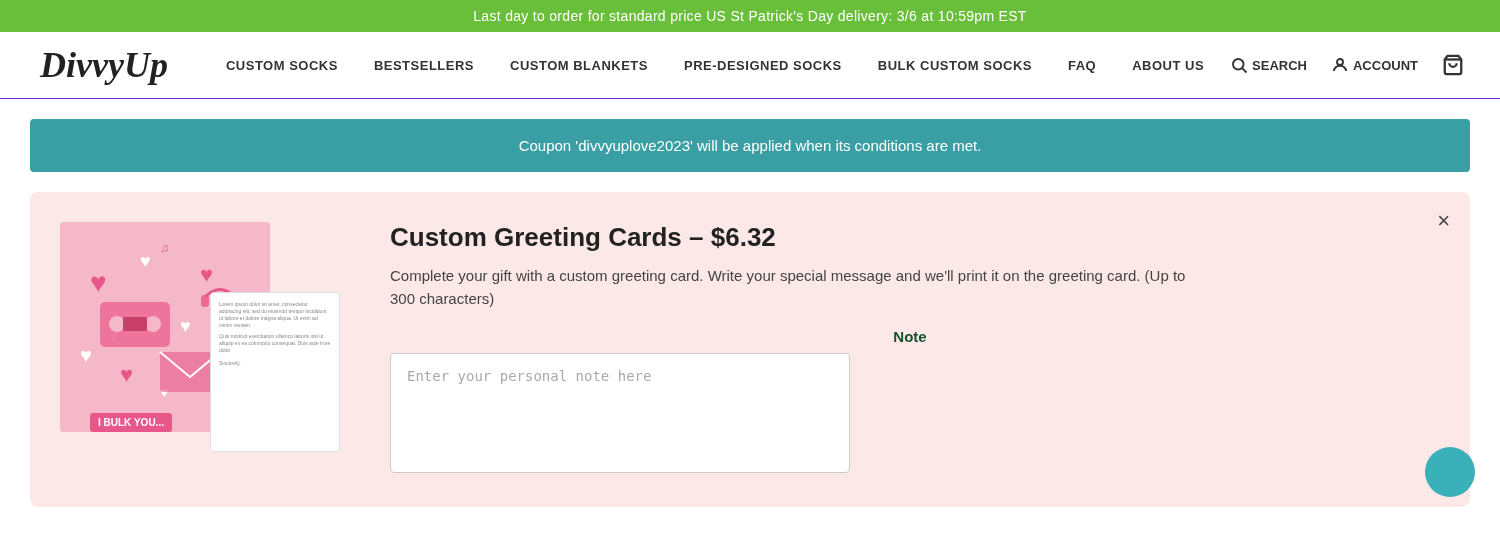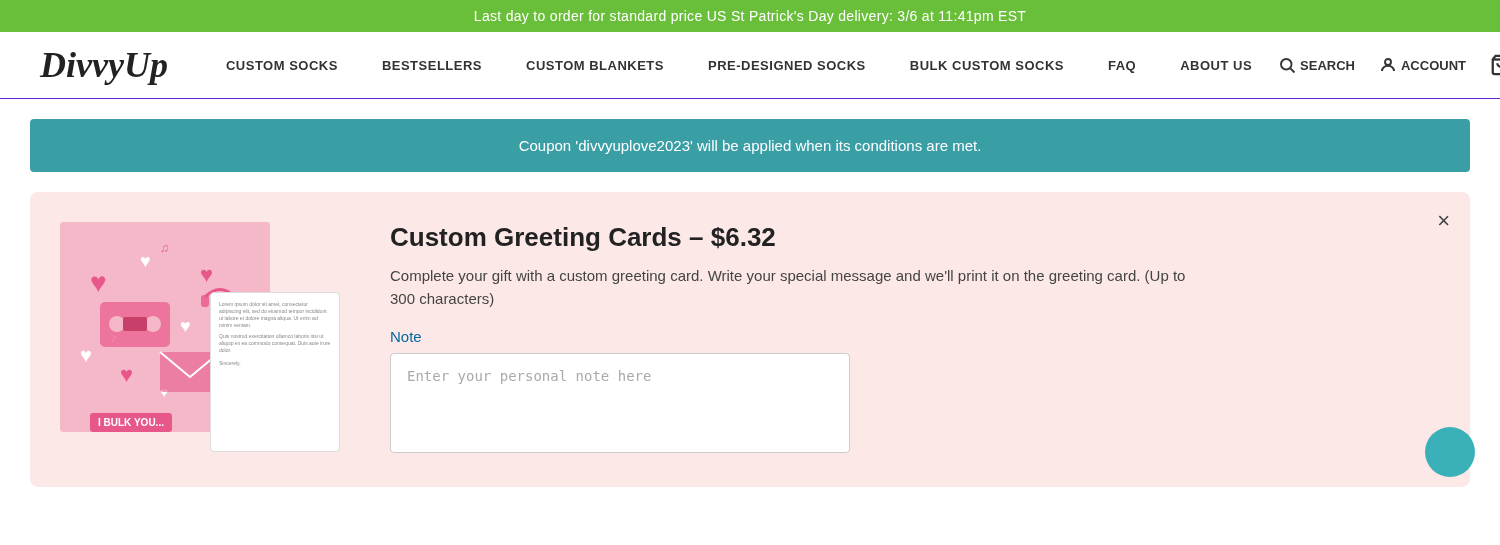--- a/index.html
+++ b/index.html
@@ -30,21 +30,21 @@
       color: #222;
       margin-right: 40px;
       white-space: nowrap;
       font-style: italic;
       font-weight: bold;
     }
     .logo span { font-family: 'Brush Script MT', cursive; font-style: italic; }
     nav {
       display: flex;
       align-items: center;
-      gap: 8px;
+      gap: 0;
       flex: 1;
     }
     .nav-item {
       font-size: 13px;
       font-weight: 700;
       color: #333;
       text-transform: uppercase;
       letter-spacing: 0.5px;
       padding: 0 18px;
       cursor: pointer;
@@ -153,27 +153,28 @@
     }
     .modal-desc {
       font-size: 15px;
       color: #444;
       line-height: 1.5;
       margin-bottom: 18px;
       max-width: 820px;
     }
     .note-label {
       font-size: 15px;
-      font-weight: 400;
-      color: #0369a1;
+      font-weight: 700;
+      color: #14532d;
       margin-bottom: 8px;
+      text-align: center;
     }
     .note-textarea {
       width: 460px;
-      height: 100px;
+      height: 120px;
       border: 1px solid #ccc;
       border-radius: 4px;
       padding: 14px 16px;
       font-size: 14px;
       color: #888;
       background: #fff;
       resize: none;
       outline: none;
     }
     .note-textarea::placeholder {
@@ -188,21 +189,21 @@
       width: 50px;
       height: 50px;
       background: #3ab0b8;
       border-radius: 50%;
     }
   </style>
 </head>
 <body>
 
 <div class="top-banner">
-  <span>Last day to order for standard price US St Patrick's Day delivery: 3/6 at 11:41pm EST</span>
+  <span>Last day to order for standard price US St Patrick's Day delivery: 3/6 at 10:59pm EST</span>
 </div>
 
 <div class="header">
   <div class="logo">
     <span>DivvyUp</span>
   </div>
   <nav>
     <div class="nav-item">
       <span>CUSTOM SOCKS</span>
     </div>

